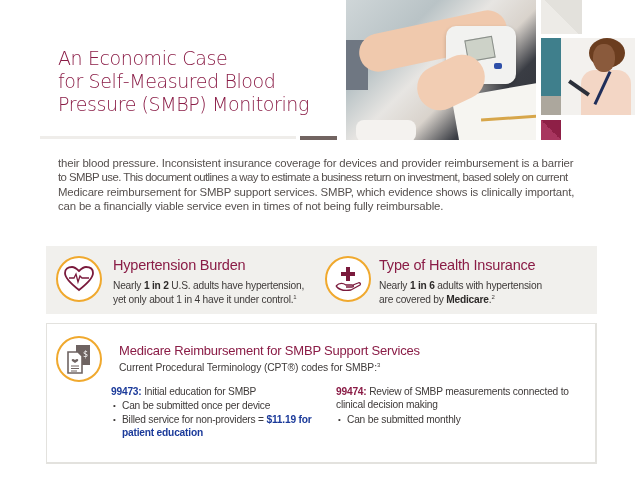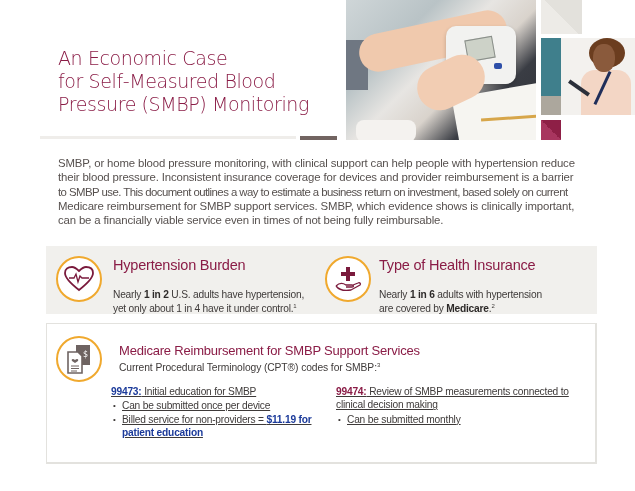--- a/index.html
+++ b/index.html
@@ -56,35 +56,35 @@
   .stat-2 { left: 265px; width: 286px; text-decoration: underline; }
   .icon-circle {
     position: absolute; top: 10px; width: 46px; height: 46px; border-radius: 50%;
     border: 2px solid #f0a92e; background: #ffffff; display: flex; align-items: center; justify-content: center;
   }
   .stat-1 .icon-circle { left: 10px; }
   .stat-2 .icon-circle { left: 14px; }
   .stat-title { position: absolute; top: 11px; font-size: 14.5px; color: #8a1c46; letter-spacing: -0.2px; }
   .stat-1 .stat-title { left: 67px; }
   .stat-2 .stat-title { left: 68px; }
-  .stat-text { position: absolute; top: 42px; font-size: 10.2px; line-height: 13.5px; color: #3e3a39; letter-spacing: -0.2px; }
+  .stat-text { position: absolute; top: 33px; font-size: 10.2px; line-height: 13.5px; color: #3e3a39; letter-spacing: -0.2px; }
   .stat-1 .stat-text { left: 67px; width: 200px; }
   .stat-2 .stat-text { left: 68px; width: 210px; }
   .stat-text b { font-weight: bold; color: #2d2a29; }
   sup { font-size: 6px; vertical-align: super; line-height: 0; }
 
   .medicare-box {
     position: absolute; left: 46px; top: 323px; width: 551px; height: 141px;
     border: 1px solid #e3e2de; border-bottom: 2px solid #e3e2de; border-right: 2px solid #e3e2de; background: #ffffff;
   }
   .medicare-box .icon-circle { left: 9px; top: 12px; }
   .med-title { position: absolute; left: 72px; top: 19px; font-size: 13px; color: #8a1c46; letter-spacing: -0.2px; }
   .med-sub { position: absolute; left: 72px; top: 38px; font-size: 10.3px; color: #3e3a39; letter-spacing: -0.1px; }
 
-  .code-col { position: absolute; top: 61px; font-size: 10.2px; line-height: 13.4px; color: #3e3a39; letter-spacing: -0.2px; text-decoration: underline; }
+  .code-col { position: absolute; top: 61px; font-size: 10.2px; line-height: 13.4px; color: #3e3a39; letter-spacing: -0.2px; }
   .code-col-1 { left: 64px; width: 210px; }
   .code-col-2 { left: 289px; width: 240px; }
   .code-label { font-weight: bold; }
   .code-col-1 .code-label { color: #1b3a9a; }
   .code-col-2 .code-label { color: #8a1c46; }
   .code-col ul { list-style: none; margin-top: 1px; }
   .code-col li { position: relative; padding-left: 11px; }
   .code-col li::before { content: "\2022"; position: absolute; left: 2px; top: 0; font-size: 8px; color: #3e3a39; }
   .hl-blue { color: #1b3a9a; font-weight: bold; }
   .hl-red { color: #8a1c46; font-weight: bold; }
@@ -121,21 +121,20 @@
   <div class="grey"></div>
   <div class="body"></div>
   <div class="hair"></div>
   <div class="face"></div>
   <div class="strap"></div>
   <div class="tablet"></div>
 </div>
 <div class="tile-magenta"></div>
 
 <div class="intro">
-  <div>SMBP, or home blood pressure monitoring, with clinical support can help people with hypertension reduce</div>
   <div>their blood pressure. Inconsistent insurance coverage for devices and provider reimbursement is a barrier</div>
   <div class="tight">to SMBP use. This document outlines a way to estimate a business return on investment, based solely on current</div>
   <div>Medicare reimbursement for SMBP support services. SMBP, which evidence shows is clinically important,</div>
   <div>can be a financially viable service even in times of not being fully reimbursable.</div>
 </div>
 
 <section class="stats-box">
   <div class="stat stat-1">
     <div class="icon-circle">
       <svg width="30" height="26" viewBox="0 0 30 26">

